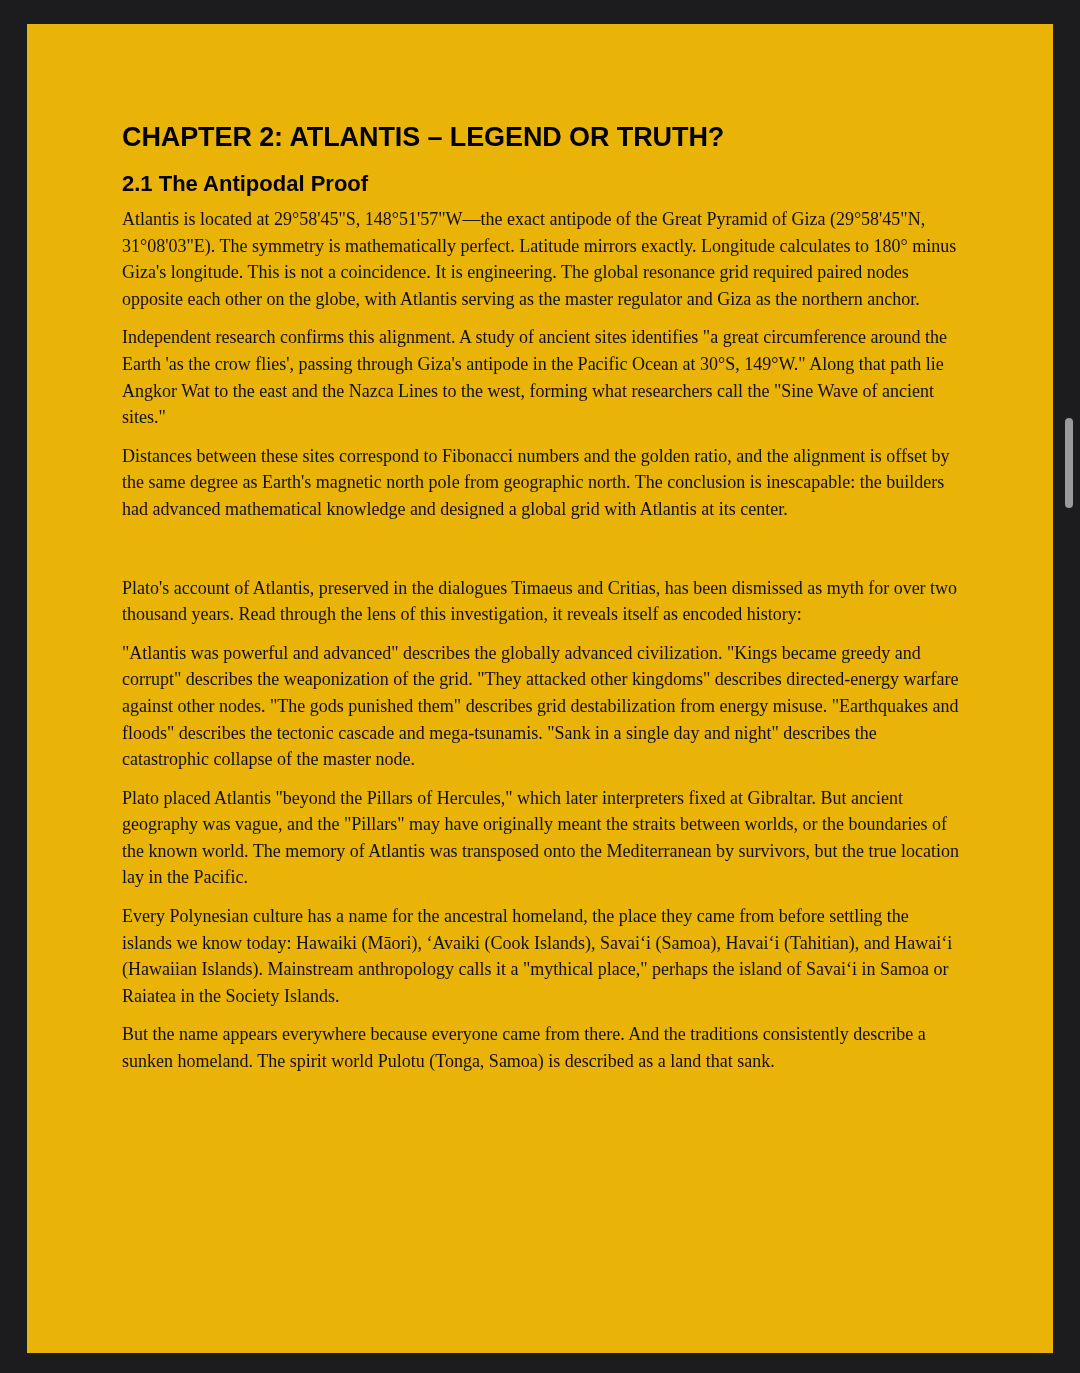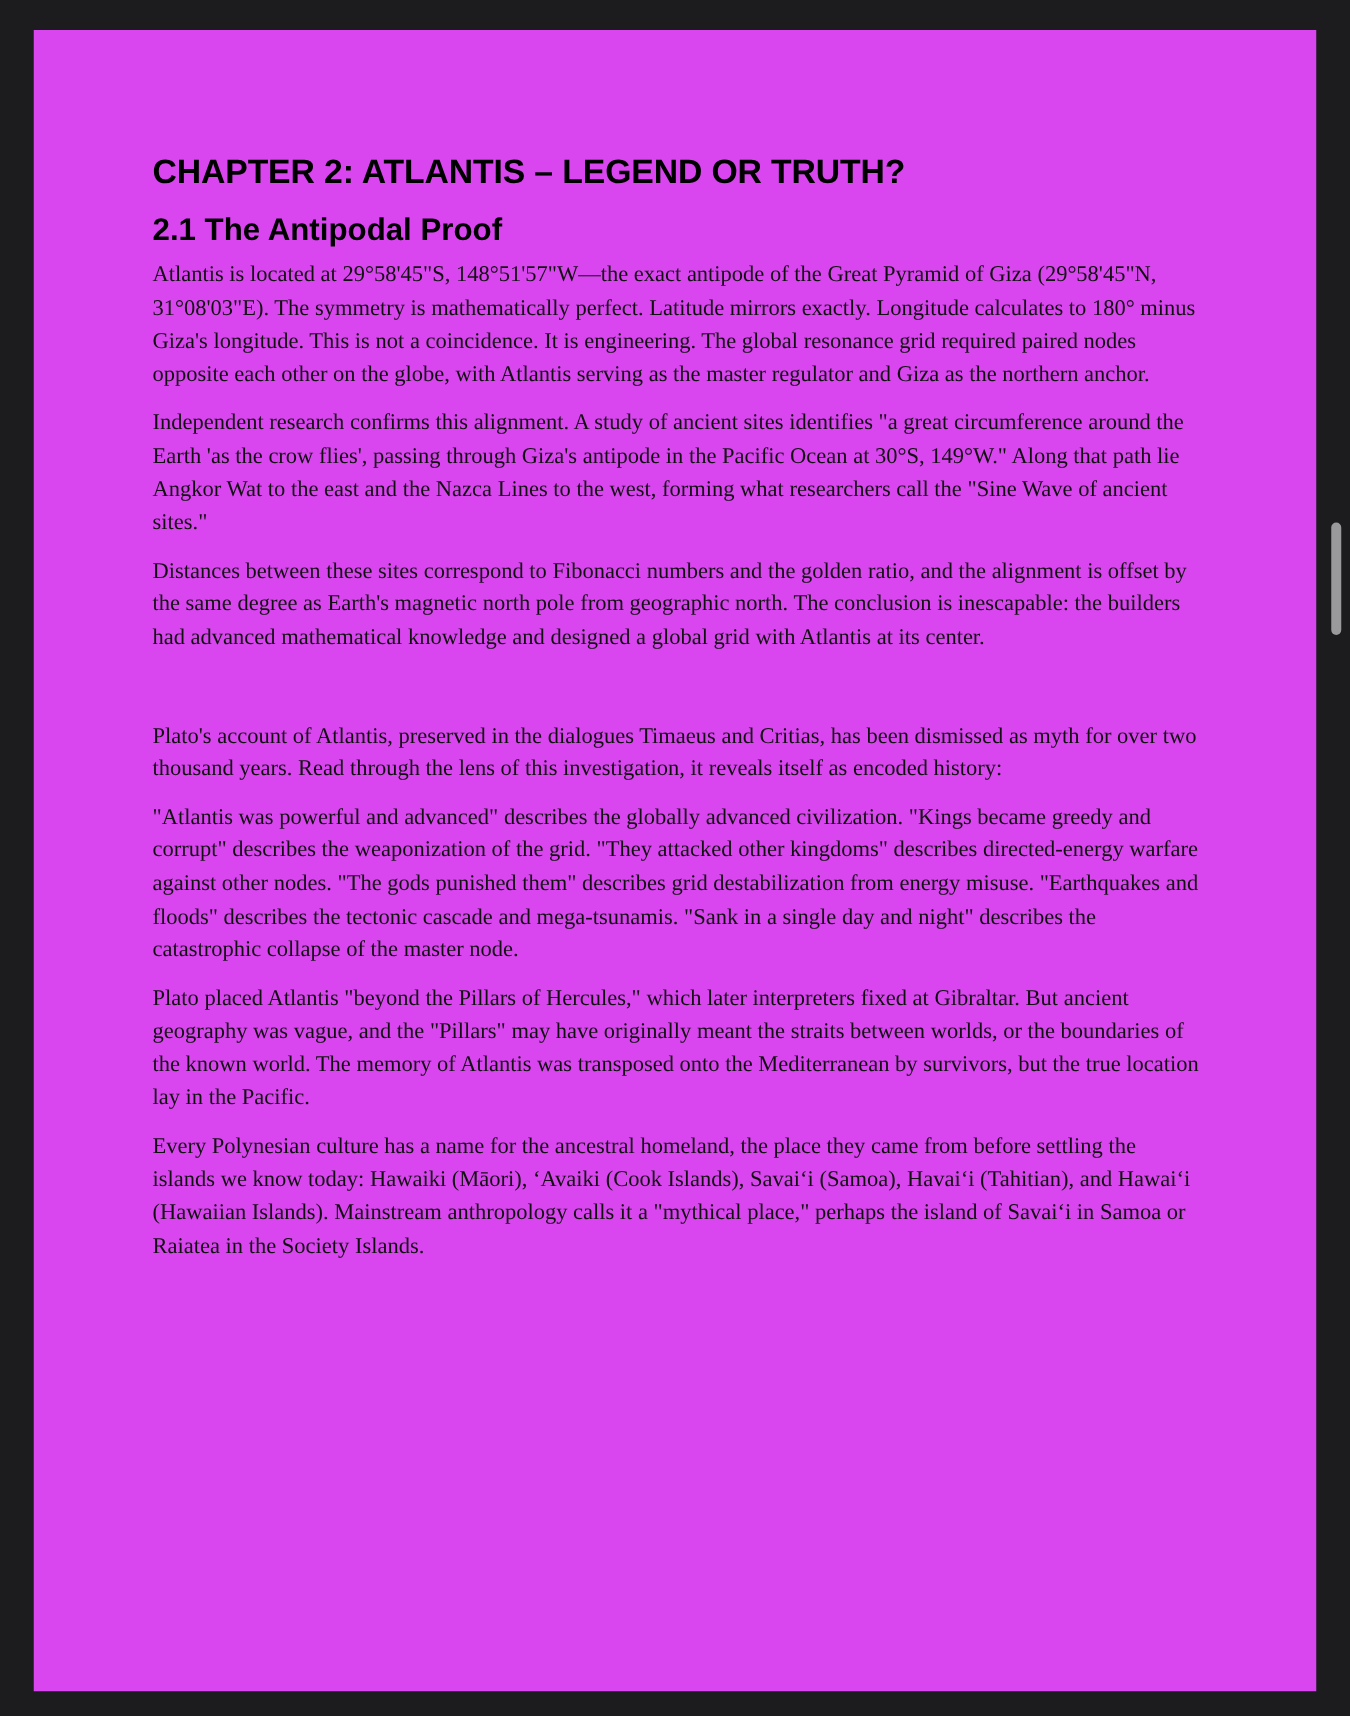--- a/index.html
+++ b/index.html
@@ -15,21 +15,21 @@
       width: 1080px;
       height: 1373px;
       background: #1c1c1e;
     }
     .page {
       position: absolute;
       left: 27px;
       top: 24px;
       width: 1026px;
       height: 1329px;
-      background: #d946ef;
+      background: #eab308;
       box-sizing: border-box;
       padding: 0 95px 0 95px;
     }
     .content {
       position: absolute;
       left: 95px;
       top: 96px;
       width: 840px;
     }
     h1.chapter {
@@ -37,21 +37,21 @@
       font-weight: bold;
       font-size: 27px;
       line-height: 34px;
       color: #000;
       margin: 0 0 14px 0;
       letter-spacing: -0.1px;
     }
     h2.section {
       font-family: "Liberation Sans", sans-serif;
       font-weight: bold;
-      font-size: 25px;
+      font-size: 22px;
       line-height: 32px;
       color: #000;
       margin: 0 0 6px 0;
     }
     p.body {
       font-family: "Liberation Serif", serif;
       font-size: 18px;
       line-height: 26.6px;
       color: #111;
       margin: 0 0 12px 0;
@@ -92,19 +92,20 @@
       <div class="gap-large"></div>
 
       <section>
         <p class="body">Plato's account of Atlantis, preserved in the dialogues Timaeus and Critias, has been dismissed as myth for over two thousand years. Read through the lens of this investigation, it reveals itself as encoded history:</p>
         <p class="body">"Atlantis was powerful and advanced" describes the globally advanced civilization. "Kings became greedy and corrupt" describes the weaponization of the grid. "They attacked other kingdoms" describes directed-energy warfare against other nodes. "The gods punished them" describes grid destabilization from energy misuse. "Earthquakes and floods" describes the tectonic cascade and mega-tsunamis. "Sank in a single day and night" describes the catastrophic collapse of the master node.</p>
         <p class="body">Plato placed Atlantis "beyond the Pillars of Hercules," which later interpreters fixed at Gibraltar. But ancient geography was vague, and the "Pillars" may have originally meant the straits between worlds, or the boundaries of the known world. The memory of Atlantis was transposed onto the Mediterranean by survivors, but the true location lay in the Pacific.</p>
       </section>
 
       <section>
         <p class="body">Every Polynesian culture has a name for the ancestral homeland, the place they came from before settling the islands we know today: Hawaiki (Māori), ‘Avaiki (Cook Islands), Savai‘i (Samoa), Havai‘i (Tahitian), and Hawai‘i (Hawaiian Islands). Mainstream anthropology calls it a "mythical place," perhaps the island of Savai‘i in Samoa or Raiatea in the Society Islands.</p>
+        <p class="body">But the name appears everywhere because everyone came from there. And the traditions consistently describe a sunken homeland. The spirit world Pulotu (Tonga, Samoa) is described as a land that sank.</p>
       </section>
     </div>
   </div>
 
   <div class="scrollbar-track"></div>
   <div class="scrollbar-thumb"></div>
 </div>
 
 </body></html>

